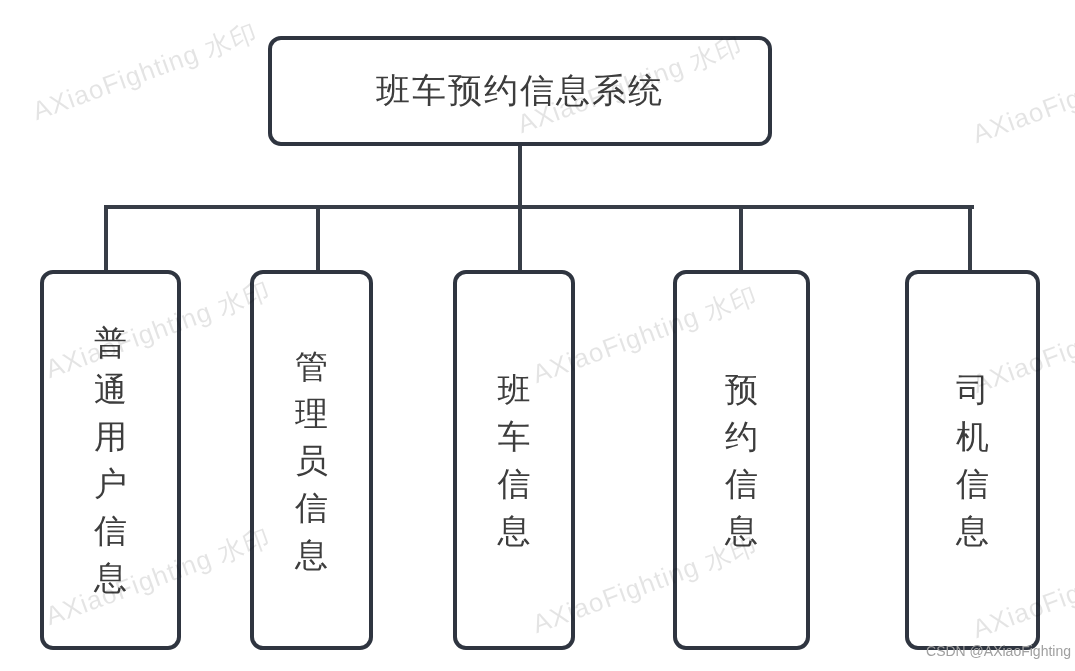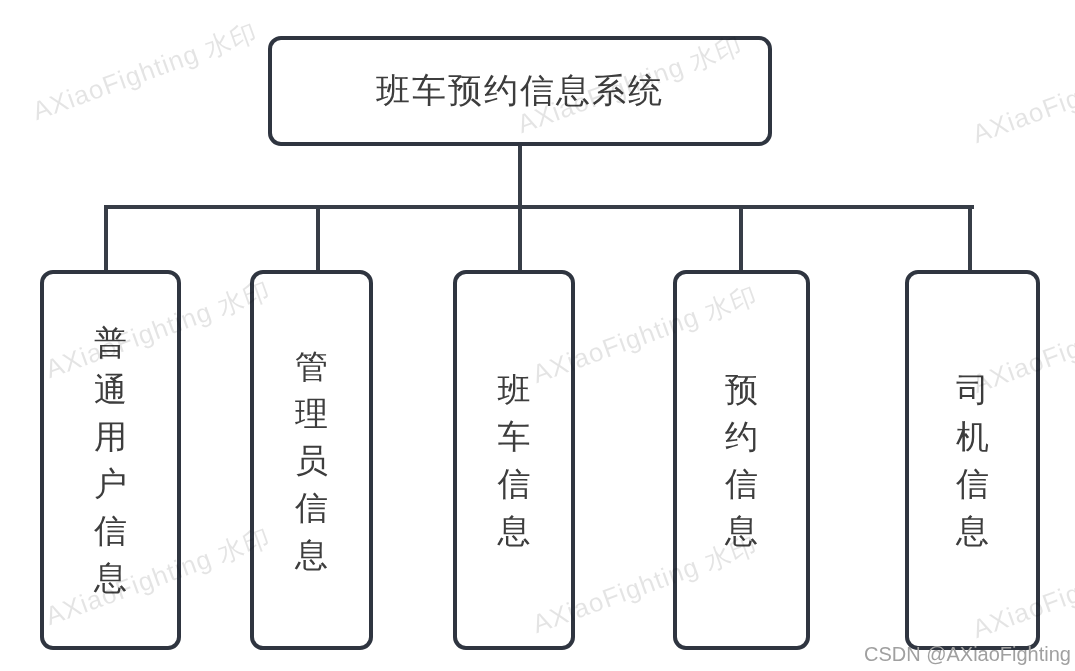--- a/index.html
+++ b/index.html
@@ -91,21 +91,21 @@
   .drop.d2 { left: 316px; }
   .drop.d3 { left: 518px; }
   .drop.d4 { left: 739px; }
   .drop.d5 { left: 968px; }
 
   
   .attribution {
     position: absolute;
     right: 4px;
     top: 643px;
-    font-size: 20px;
+    font-size: 14px;
     color: #a0a0a0;
     z-index: 6;
     white-space: nowrap;
   }
 </style>
 </head>
 <body>
 
 <div class="canvas">
 

